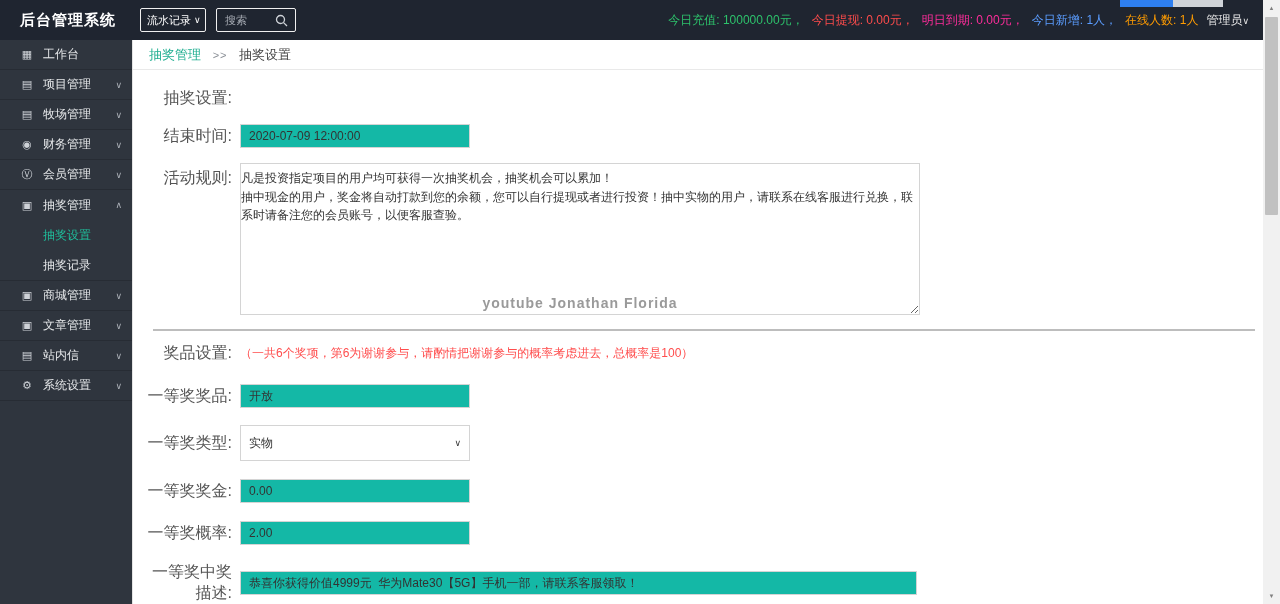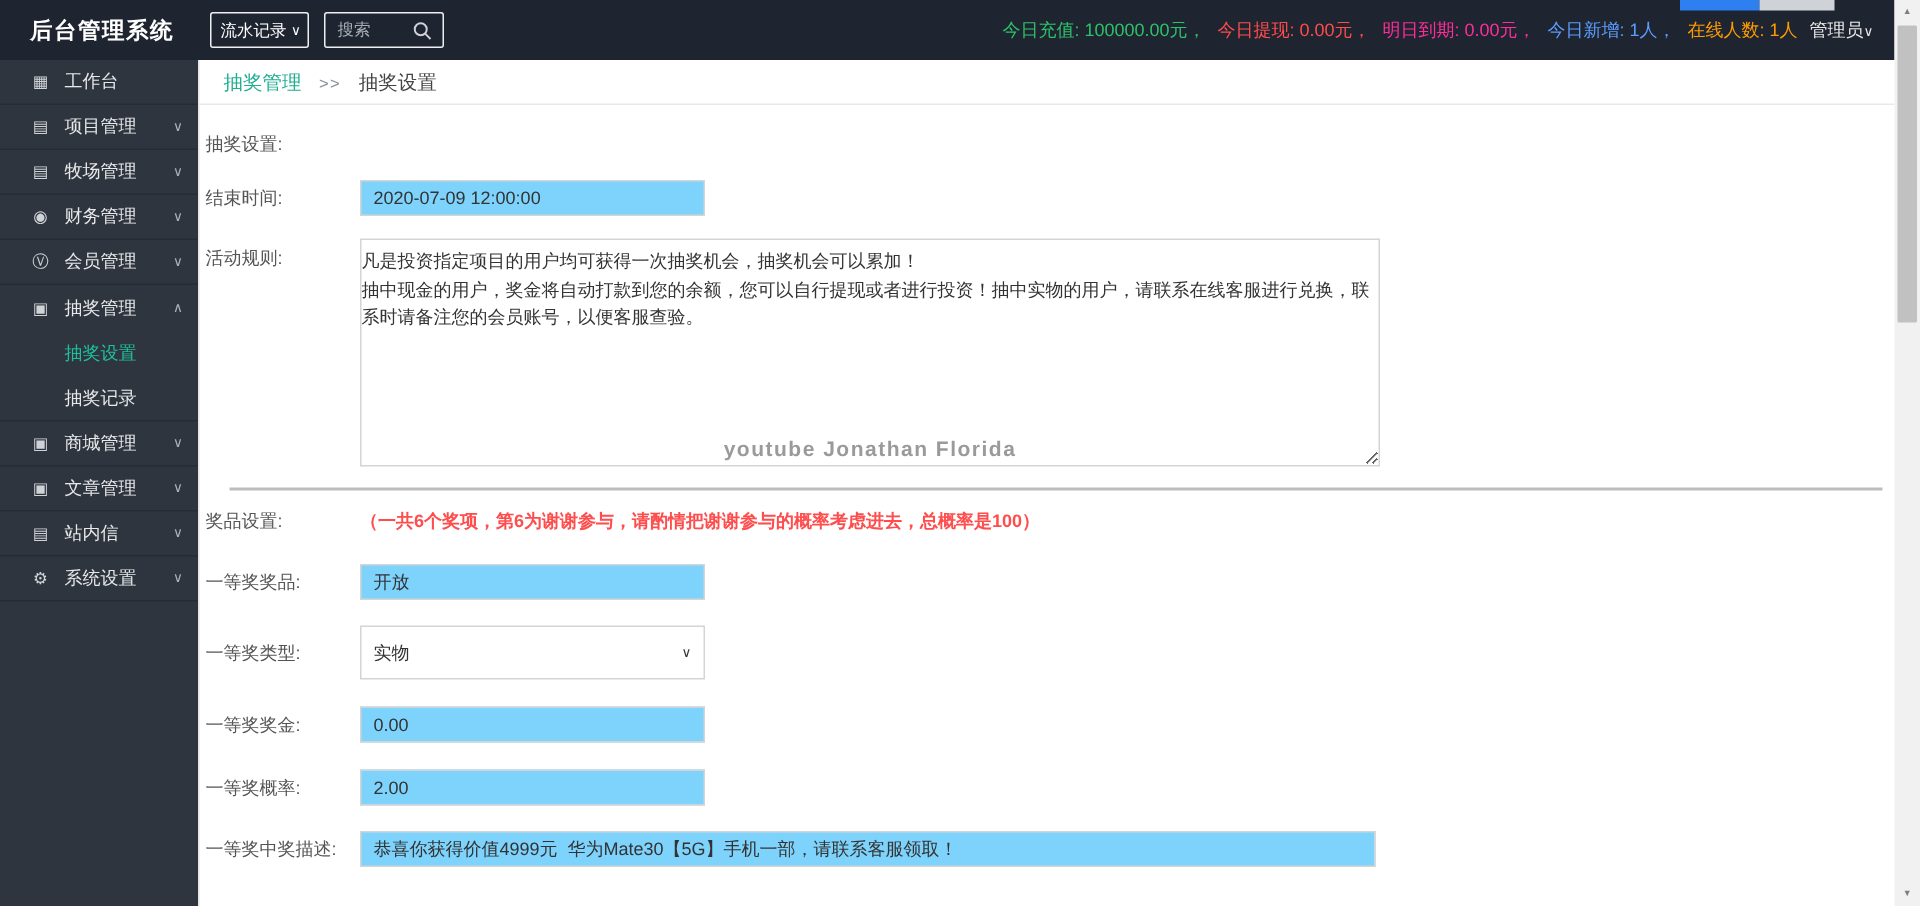--- a/index.html
+++ b/index.html
@@ -82,28 +82,28 @@
     height:30px; line-height:30px; padding-left:16px;
     border-bottom:1px solid #e9e9e9; font-size:13px; color:#555;
   }
   .breadcrumb .bc-parent { color:#1fae90; cursor:pointer; }
   .breadcrumb .bc-sep { color:#8a8f96; margin:0 8px; font-size:11px; letter-spacing:1px; }
   .breadcrumb .bc-current { color:#444; }
 
   .form-area { padding:18px 0 0 4px; }
   .frow { display:flex; align-items:center; }
   .flabel {
-    width:103px; flex:none; text-align:left; padding-right:8px;
-    font-size:12px; color:#555;
+    width:103px; flex:none; text-align:right; padding-right:8px;
+    font-size:16px; color:#555;
   }
   .frow.top { align-items:flex-start; }
   .frow.top .flabel { padding-top:5px; }
 
   .inp {
-    width:230px; height:24px; border:1px solid #d4d4d4; background:#7dd3fc;
+    width:230px; height:24px; border:1px solid #d4d4d4; background:#14b8a6;
     padding:0 8px; font-size:12px; color:#333; outline:none; border-radius:0;
   }
   .inp-wide { width:677px; }
   .sel {
     width:230px; height:24px; border:1px solid #d4d4d4; background:#fff;
     display:flex; align-items:center; justify-content:space-between;
     padding:17px 8px; font-size:12px; color:#333; cursor:pointer;
   }
   .sel .chev { font-size:9px; color:#333; }
 
@@ -117,21 +117,21 @@
   .watermark {
     position:absolute; left:50%; transform:translateX(-50%); bottom:4px;
     color:#9a9a9a; font-weight:bold; font-size:14px; letter-spacing:1px;
     pointer-events:none; white-space:nowrap;
   }
 
   .sect-hr {
     border:none; border-top:2px solid #bdbdbd;
     margin:14px 8px 12px 16px;
   }
-  .hint-red { color:#ff4d4d; font-size:12px;font-weight:bold; }
+  .hint-red { color:#ff4d4d; font-size:12px; }
 
   .mb15 { margin-bottom:15px; }
   .mb14 { margin-bottom:14px; }
   .mb17 { margin-bottom:17px; }
   .mb18 { margin-bottom:18px; }
   .mb20 { margin-bottom:20px; }
   .mb33 { margin-bottom:33px; }
   .sect-label-row { margin-bottom:15px; }
 
   

